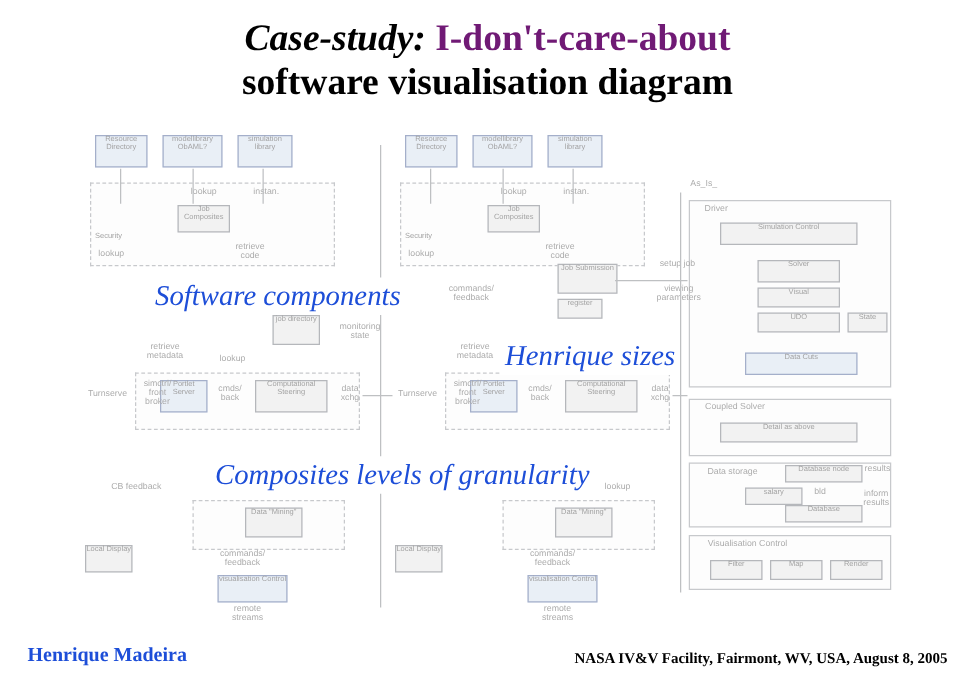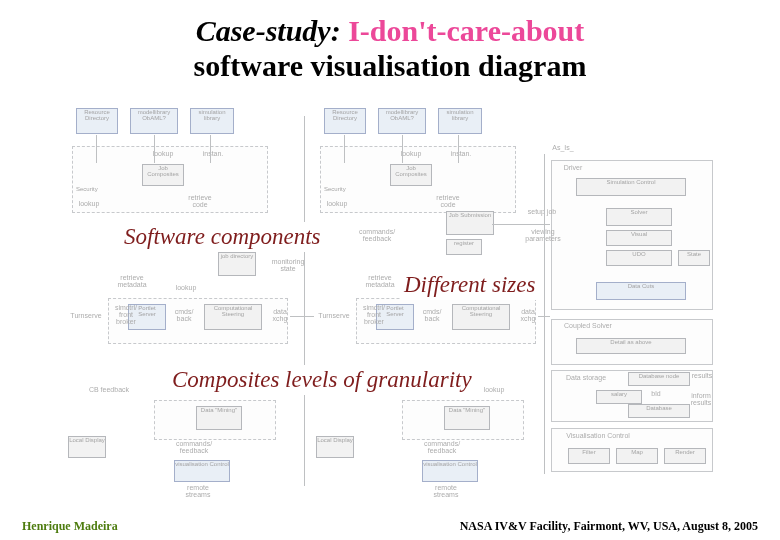--- a/index.html
+++ b/index.html
@@ -1,32 +1,32 @@
 <!DOCTYPE html>
 <html><head>
 <meta charset="utf-8">
 <style>
   html,body{margin:0;padding:0;width:780px;height:540px;background:#fff;font-family:"Times New Roman",Times,serif;overflow:hidden}
   .slide{position:relative;width:780px;height:540px}
   .title{position:absolute;top:14px;left:0;right:0;text-align:center;font-size:30px;font-weight:bold;font-style:italic;line-height:1.15;color:#000}
-  .title .red{color:#ec4899;font-style:normal}
+  .title .red{color:#701a75;font-style:normal}
   .title .line2{font-style:normal;color:#000}
   
   .diagram-zone{position:absolute;top:108px;left:68px;width:648px;height:385px;opacity:.55}
   .box{position:absolute;border:1px solid #7a7e85;background:#f8f8f8;font-size:6px;line-height:1.05;color:#555;font-family:Arial,sans-serif;text-align:center}
   .panel{position:absolute;border:1px solid #9a9da3;background:#fdfdfd}
   .blu{background:#d8e2f0;border-color:#5b6fa0}
   .gry{background:#e9e9e9}
   .dash{border-style:dashed}
   .ln{position:absolute;background:#8a8d92}
   .lbl{position:absolute;font-size:7px;color:#666;font-family:Arial,sans-serif;text-align:center}
   .sec{position:absolute;font-size:6px;color:#555;font-family:Arial,sans-serif}
   
-  .overlay{position:absolute;background:#fff;font-size:23px;font-style:italic;padding:2px 4px;color:#7f1d1d}
-  .foot-l{position:absolute;bottom:6px;left:22px;font-size:12px;font-weight:bold;color:#4d7c0f}
+  .overlay{position:absolute;background:#fff;font-size:23px;font-style:italic;padding:2px 4px;color:#1d4ed8}
+  .foot-l{position:absolute;bottom:6px;left:22px;font-size:16px;font-weight:bold;color:#1d4ed8}
   .foot-r{position:absolute;bottom:6px;right:22px;font-size:12px;font-weight:bold;color:#000}
 </style>
 </head>
 <body>
 
 <div class="slide">
 
   <div class="title">
     <span>Case-study:</span><span class="red"> I-don't-care-about</span><br>
     <span class="line2">software visualisation diagram</span>
@@ -143,18 +143,18 @@
     <div class="lbl" style="top:376px;left:356px;width:44px">remote streams</div>
 
     <div class="ln" style="top:8px;left:236px;width:1px;height:370px"></div>
     <div class="ln" style="top:46px;left:476px;width:1px;height:320px"></div>
     <div class="ln" style="top:208px;left:222px;width:24px;height:1px"></div>
     <div class="ln" style="top:208px;left:470px;width:12px;height:1px"></div>
     <div class="ln" style="top:116px;left:424px;width:58px;height:1px"></div>
   </div>
 
   <div class="overlay" style="top:222px;left:120px">Software components</div>
-  <div class="overlay" style="top:270px;left:400px">Different sizes</div>
+  <div class="overlay" style="top:270px;left:400px">Henrique sizes</div>
   <div class="overlay" style="top:365px;left:168px">Composites levels of granularity</div>
 
   <div class="foot-l">Henrique Madeira</div>
   <div class="foot-r">NASA IV&amp;V Facility, Fairmont, WV, USA, August 8,  2005</div>
 </div>
 
 </body></html>

